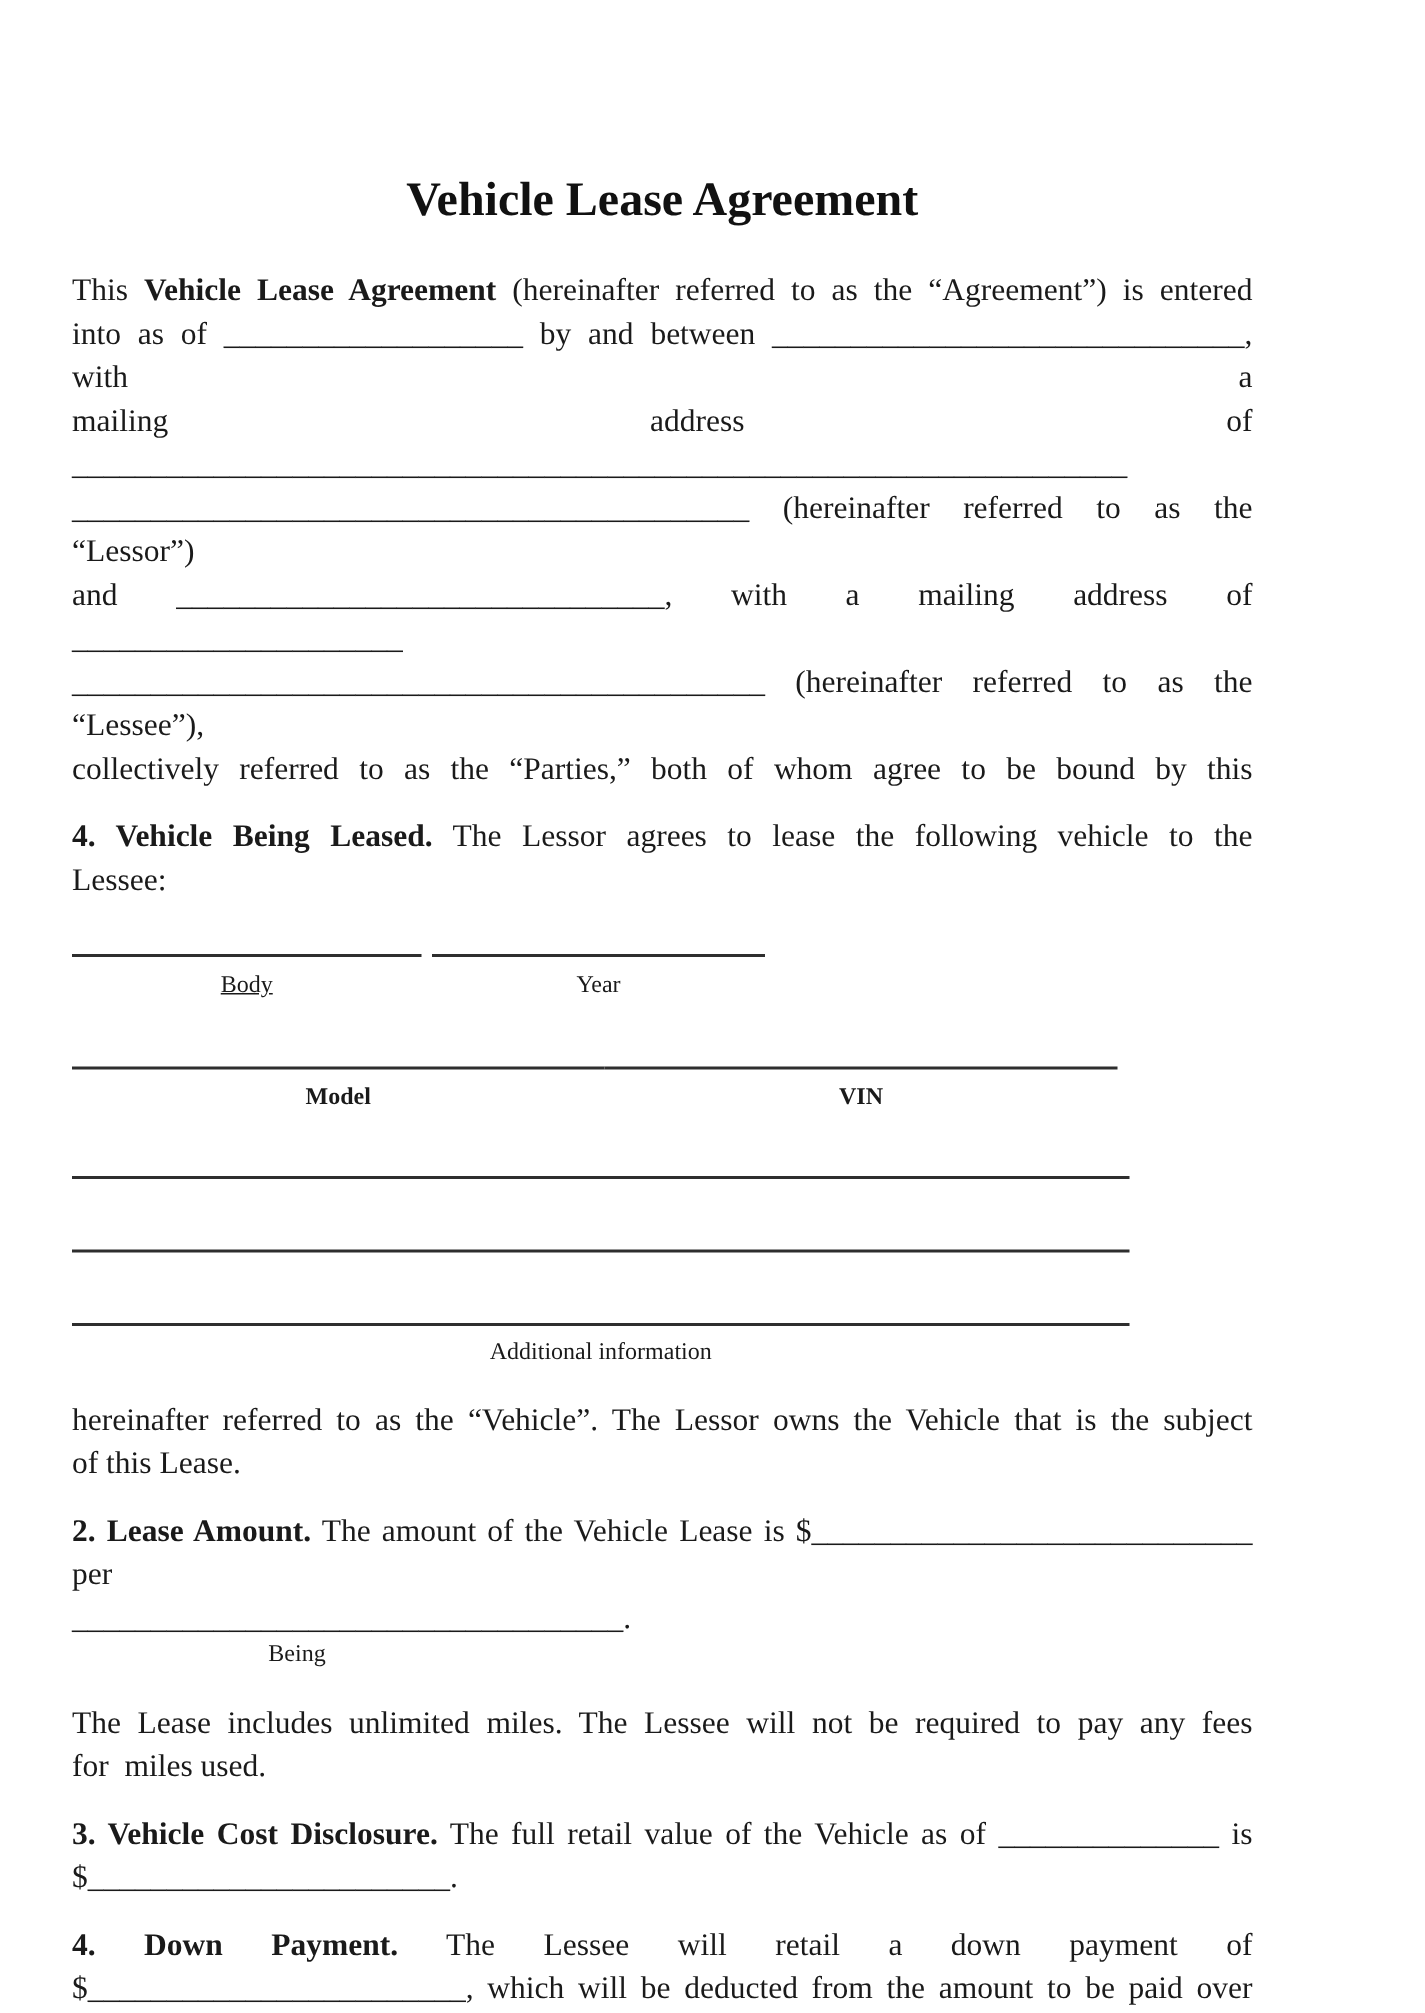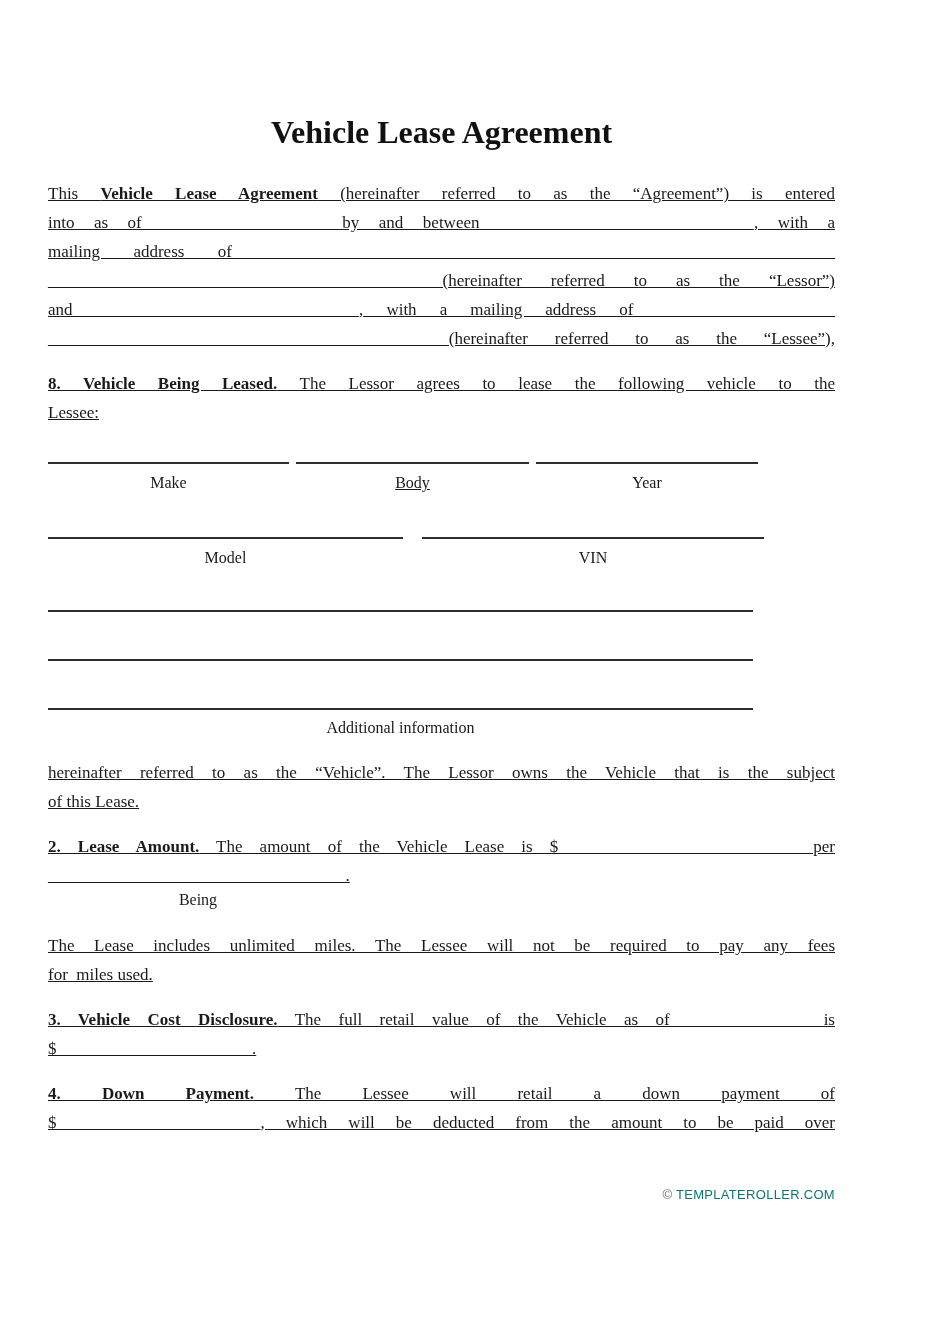--- a/index.html
+++ b/index.html
@@ -11,38 +11,38 @@
     position:relative;
   }
   .page { padding:112px 115px 0 48px; }
 
   h1.title {
     font-size:32px; line-height:40px; font-weight:bold;
     text-align:center; margin:0 0 27px 0; color:#111;
     font-family:"Liberation Serif", serif;
   }
 
-  .para { font-size:17px;text-decoration:underline; }
+  .para { font-size:21px; }
   .line {
     line-height:29px;
     text-align:justify;
     text-align-last:justify;
     white-space:pre-wrap;
   }
   .line.last { text-align-last:left; }
   .b { font-weight:bold; }
 
   .mt16 { margin-top:16px; }
   .mt20 { margin-top:20px; }
   .mt21 { margin-top:21px; }
 
   
   .vfields { margin-top:12px; }
   .frow { display:flex; gap:7px; }
-  .frow2 { gap:19px; margin-top:21px; }
+  .frow2 { gap:0; margin-top:21px;font-weight:bold; }
   .field { display:flex; flex-direction:column; }
   .w1 { width:241px; } .w2 { width:233px;text-decoration:underline; } .w3 { width:222px;font-family:Liberation Serif, serif; }
   .w4 { width:355px; } .w5 { width:342px; }
   .fline { height:23px; border-bottom:2px solid #2e2e2e; }
   .flabel {
     margin-top:9px; text-align:center;
     font-size:16px; line-height:20px; color:#1a1a1a;
   }
   .hline { width:705px; height:0; border-bottom:2px solid #2e2e2e; }
   .h1 { margin-top:42px; }
@@ -71,33 +71,30 @@
 
   <h1 class="title">Vehicle Lease Agreement</h1>
 
   <div class="para">
       <div class="line"><span>This </span><span class="b">Vehicle Lease Agreement</span><span> (hereinafter referred to as the “Agreement”) is entered</span></div>
       <div class="line"><span>into as of ___________________ by and between ______________________________, with a</span></div>
       <div class="line"><span>mailing address of ___________________________________________________________________</span></div>
       <div class="line"><span>___________________________________________ (hereinafter referred to as the “Lessor”)</span></div>
       <div class="line"><span>and _______________________________, with a mailing address of _____________________</span></div>
       <div class="line"><span>____________________________________________ (hereinafter referred to as the “Lessee”),</span></div>
+      <div class="line"><span>collectively referred to as the “Parties,” both of whom agree to be bound by this</span></div>
     </div>
 
   <div class="para mt16">
-      <div class="line"><span class="b">8. Vehicle Being Leased.</span><span> The Lessor agrees to lease the following vehicle to the</span></div>
+      <div class="line"><span class="b">4. Vehicle Being Leased.</span><span> The Lessor agrees to lease the following vehicle to the</span></div>
       <div class="line last"><span>Lessee:</span></div>
     </div>
 
   <div class="vfields">
     <div class="frow">
-      <div class="field w1">
-        <div class="fline"></div>
-        <div class="flabel">Make</div>
-      </div>
       <div class="field w2">
         <div class="fline"></div>
         <div class="flabel">Body</div>
       </div>
       <div class="field w3">
         <div class="fline"></div>
         <div class="flabel">Year</div>
       </div>
     </div>
     <div class="frow frow2">

